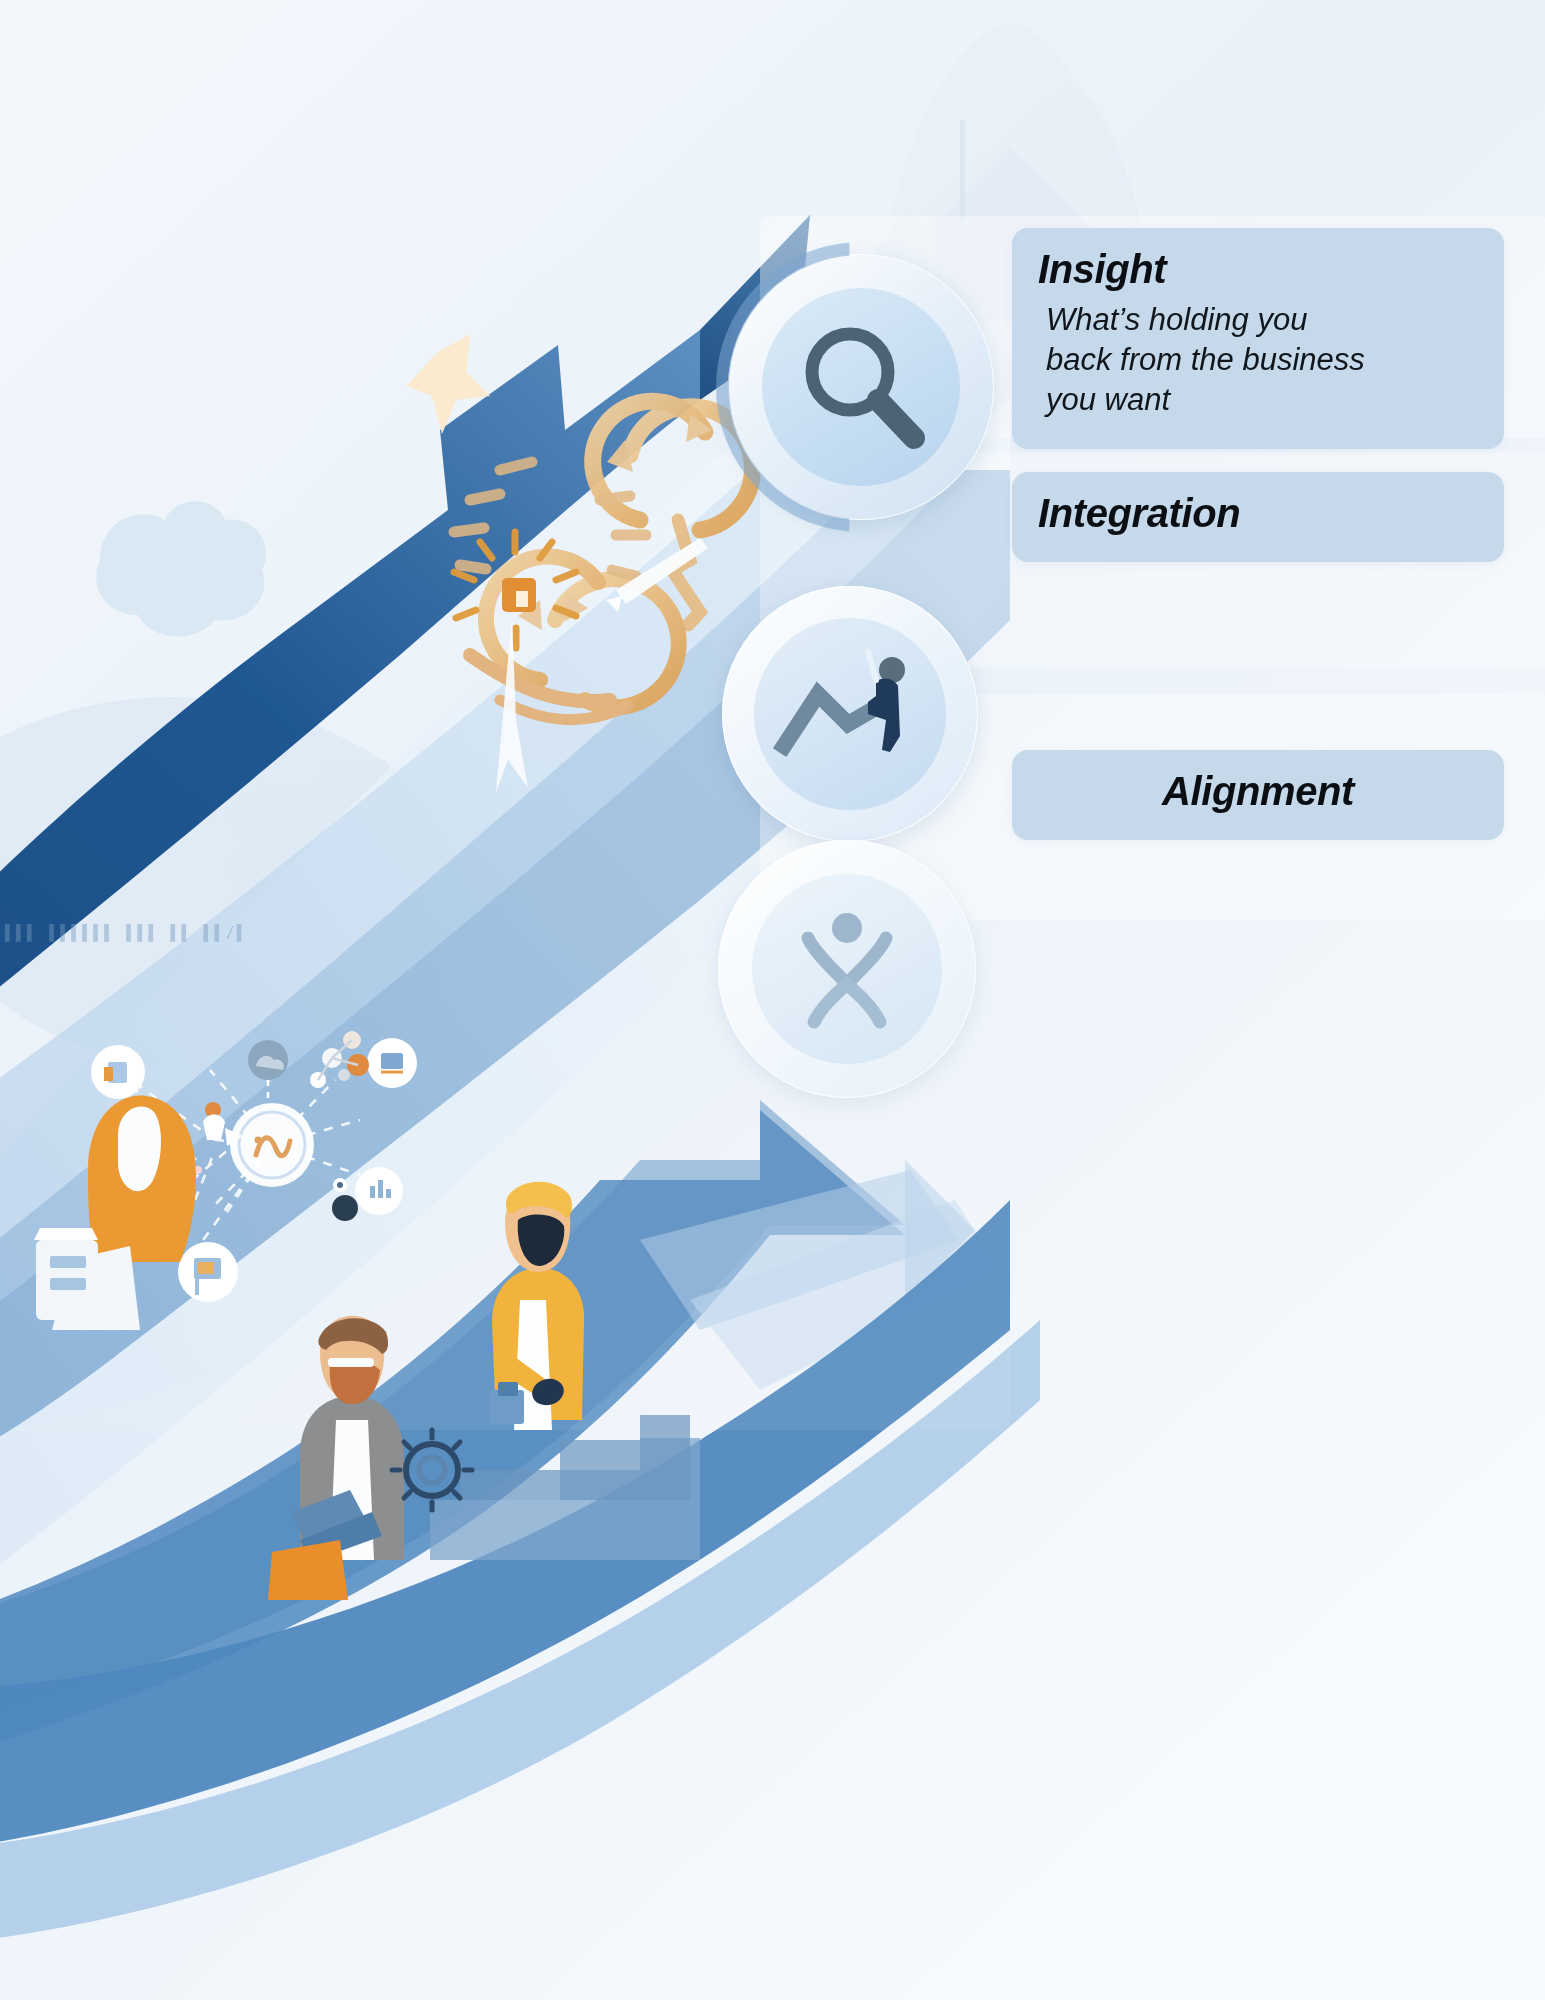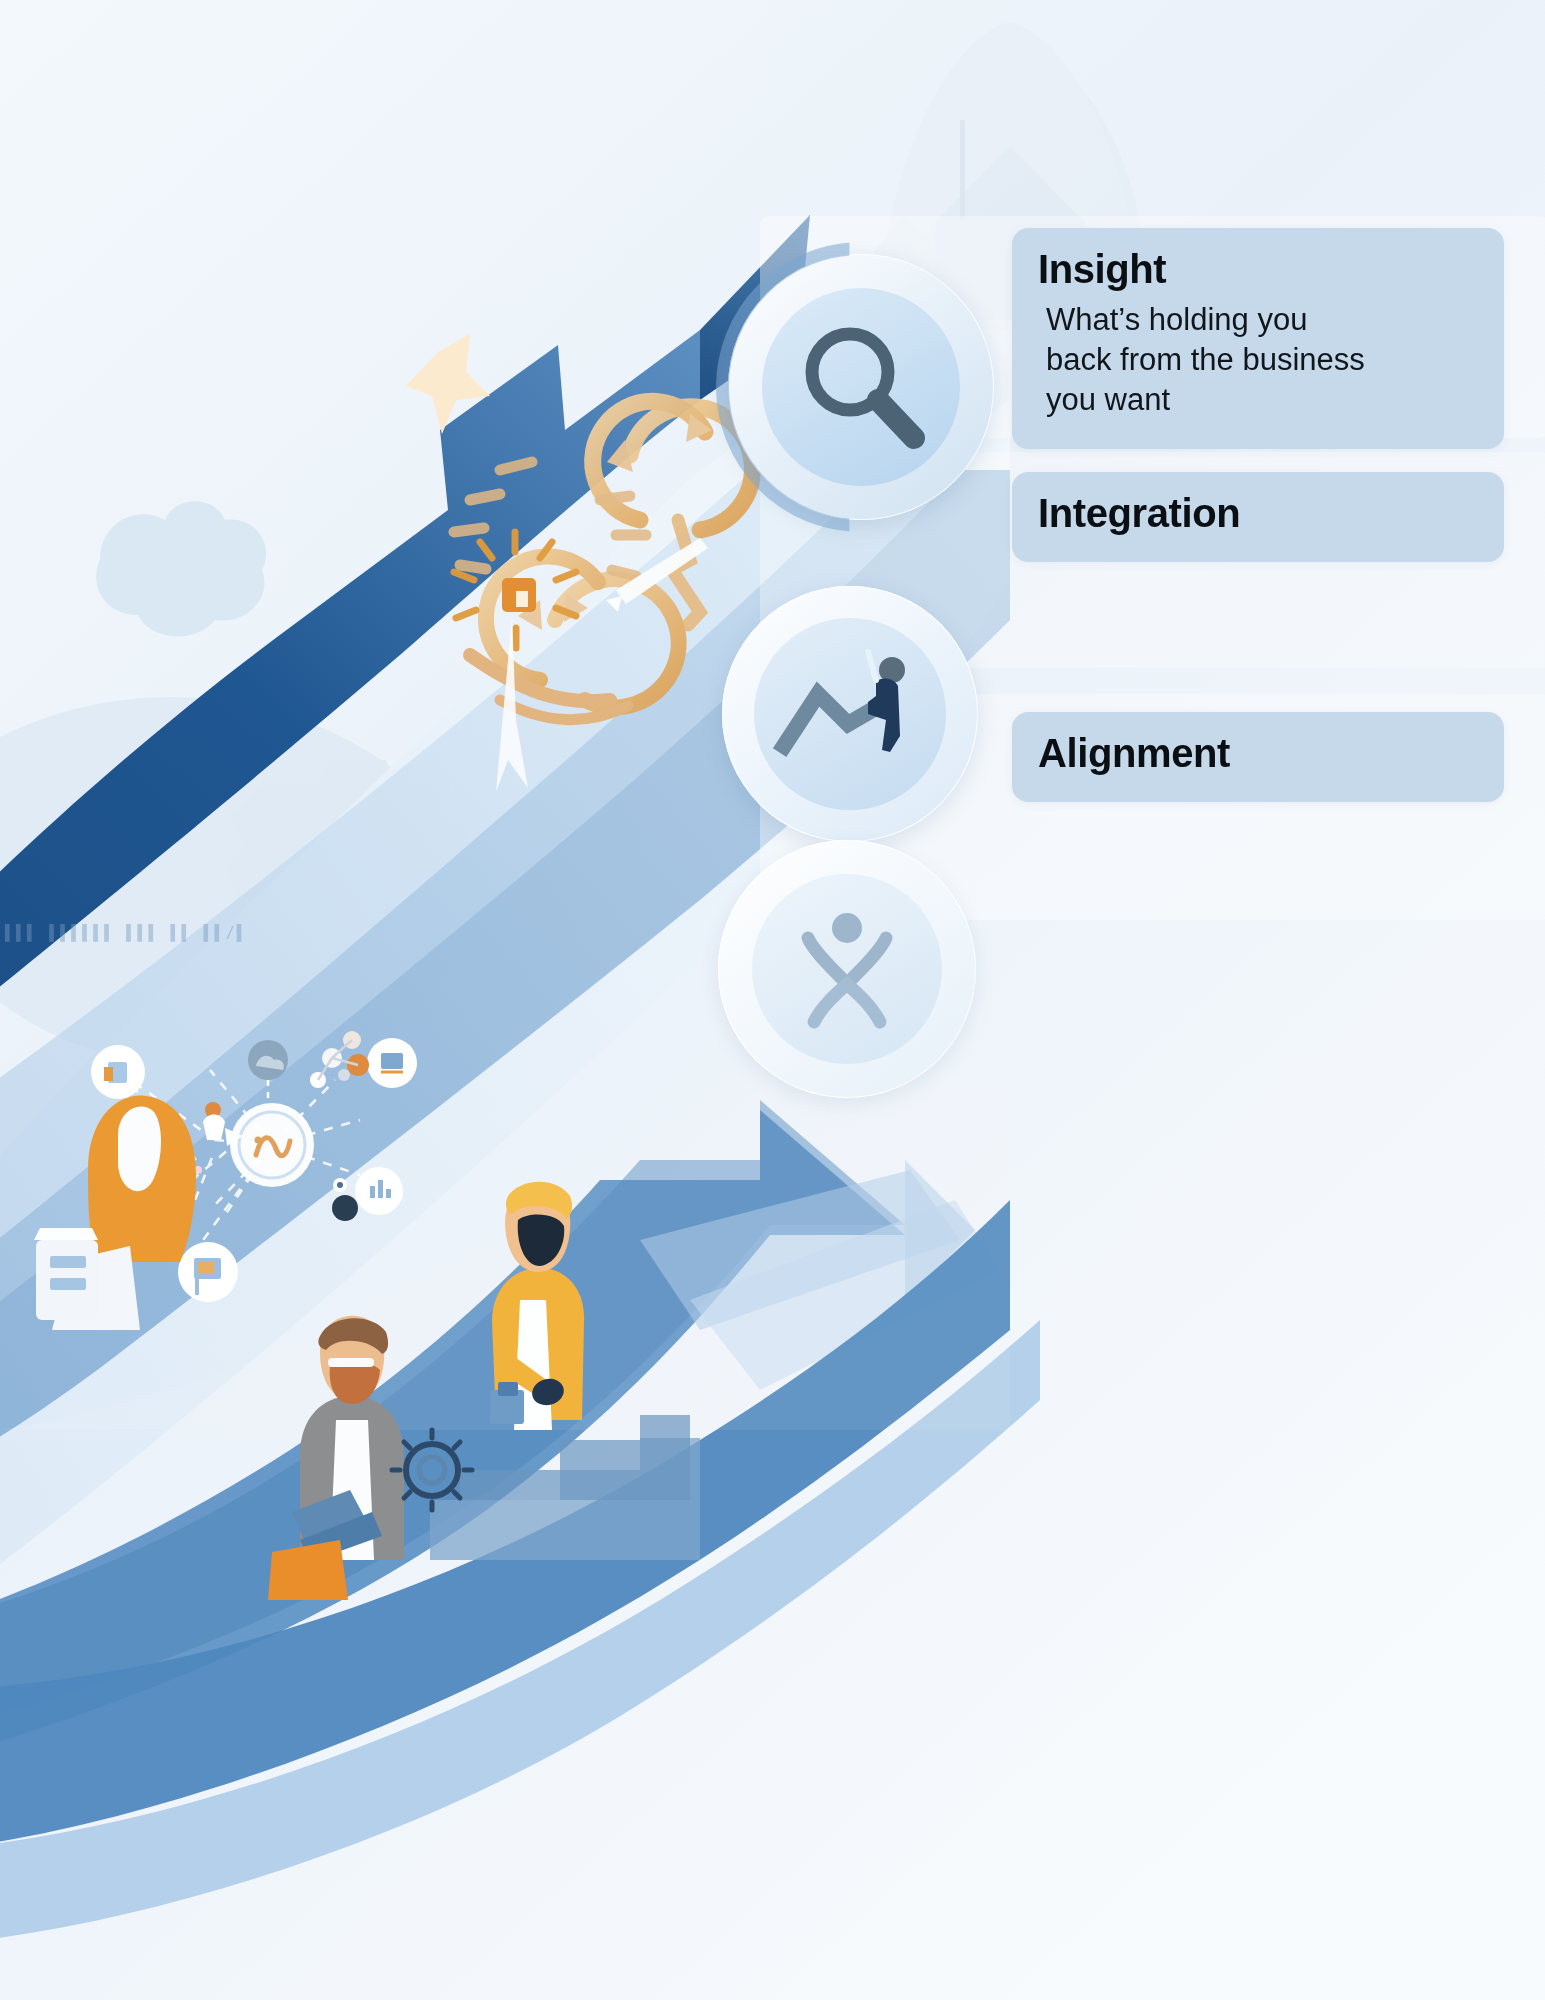--- a/index.html
+++ b/index.html
@@ -25,20 +25,21 @@
     height: 2000px;
   }
   
   #cards {
     position: absolute;
     left: 1012px;
     top: 0;
     width: 533px;
     height: 2000px;
     pointer-events: none;
+    font-style: italic;
   }
   .card {
     position: absolute;
     left: 0;
     width: 492px;
     border-radius: 16px;
     background: #c5d9ea;
     padding: 18px 26px 22px 26px;
     box-sizing: border-box;
     box-shadow: 0 2px 10px rgba(90,120,150,0.07);
@@ -55,21 +56,21 @@
   .card-body {
     font-size: 31px;
     font-weight: 400;
     color: #10161c;
     line-height: 1.28;
     margin: 8px;
     white-space: pre-line;
   }
   #card-0 { top: 228px; }
   #card-1 { top: 472px; }
-  #card-2 { top: 712px; }
+  #card-2 { top: 750px; text-align: center; }
   
   .glass {
     position: absolute;
     border-radius: 50%;
     pointer-events: auto;
   }
   .glass .ring {
     position: absolute;
     inset: 0;
     border-radius: 50%;

